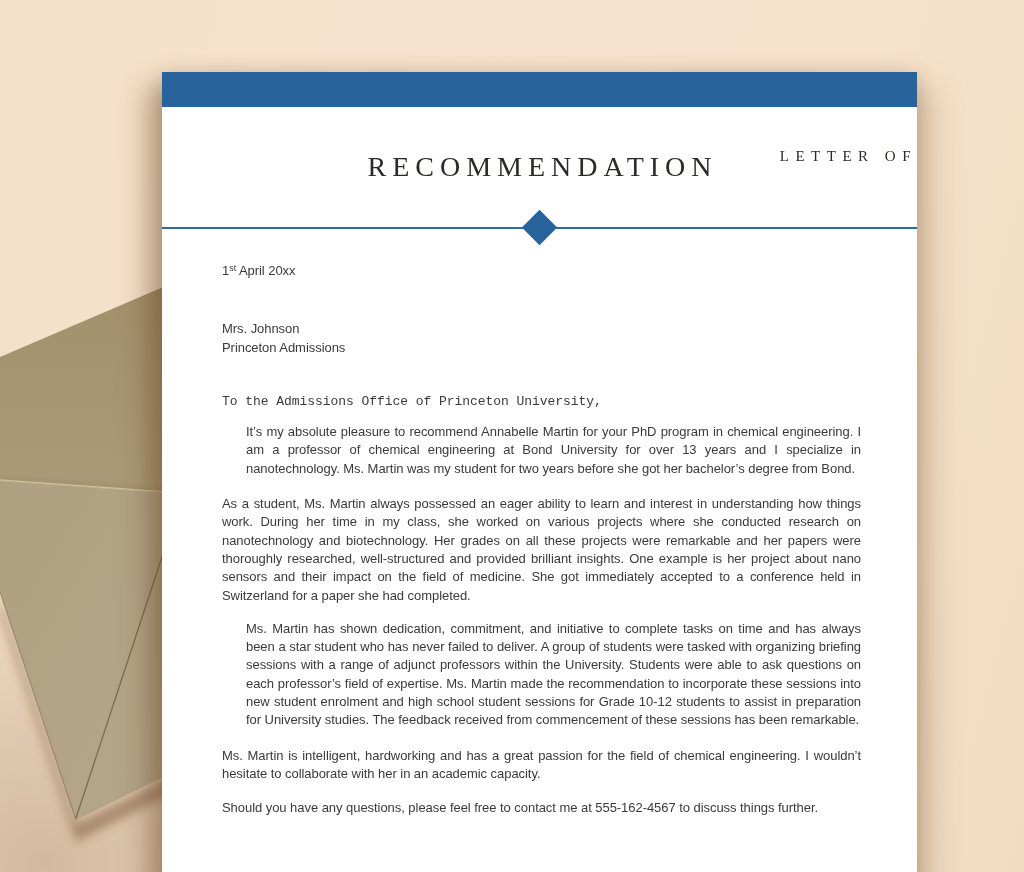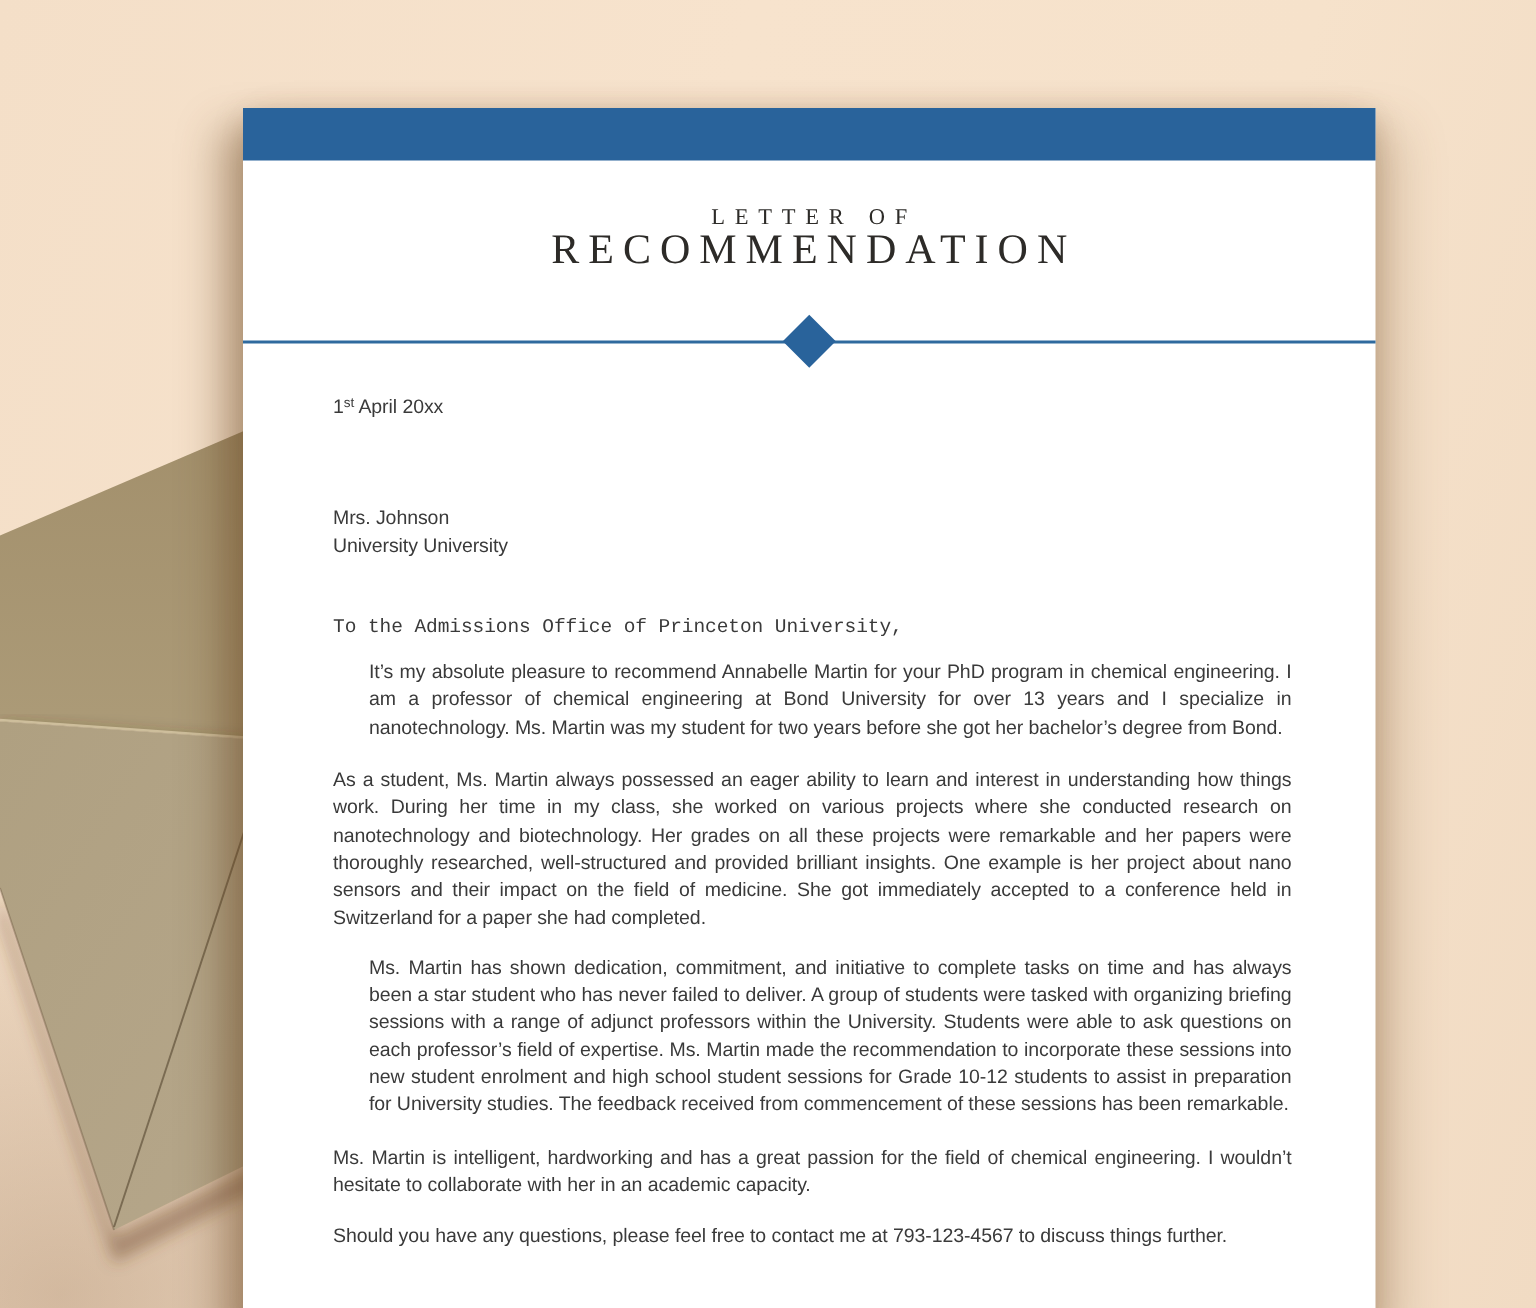--- a/index.html
+++ b/index.html
@@ -21,21 +21,21 @@
     position:absolute; left:162px; top:72px; width:755px; height:812px;
     background:#ffffff;
     box-shadow:
       -16px 14px 26px rgba(100,65,30,0.38),
       16px 14px 30px rgba(120,80,40,0.22),
       0 6px 18px rgba(120,80,40,0.25);
   }
   .top-bar { position:absolute; left:0; top:0; width:100%; height:35px; background:#29639b; }
 
   .eyebrow {
-    position:absolute; top:64px; left:0; width:100%; text-align:center;
+    position:absolute; top:75px; left:0; width:100%; text-align:right;
     font-family:"Liberation Serif", serif;
     font-size:15px; line-height:18px; letter-spacing:6.5px; text-indent:6.5px;
     color:#2d2b28;
   }
   .big-title {
     position:absolute; top:76px; left:0; width:100%; text-align:center;
     font-family:"Liberation Serif", serif;
     font-size:28px; line-height:38px; letter-spacing:6px; text-indent:6px;
     font-weight:400; color:#2d2b28;
   }
@@ -44,21 +44,21 @@
   .diamond {
     position:absolute; left:365px; top:143px; width:25px; height:25px;
     background:#29639b; transform:rotate(45deg);
   }
 
   .content {
     position:absolute; left:60px; top:190px; width:639px;
     font-size:13px; line-height:18.3px; letter-spacing:-0.05px;
     color:#3a3a3a;
   }
-  .date-line { margin-bottom:56px; }
+  .date-line { margin-bottom:40px; }
   .date-line sup { font-size:9px; line-height:0; vertical-align:4px; }
   .recipient { margin-bottom:36px; }
   .salutation { margin-bottom:12px;font-family:Liberation Mono, monospace; }
   p.body-par { text-align:justify; }
   .mb17 { margin-bottom:17px;margin-left:24px; }
   .mb15 { margin-bottom:15px; }
   .mb16 { margin-bottom:16px; }
 </style>
 </head>
 <body>
@@ -102,24 +102,24 @@
   <div class="big-title">RECOMMENDATION</div>
 
   <div class="divider"></div>
   <div class="diamond"></div>
 
   <div class="content">
     <div class="date-line"><span>1</span><sup>st</sup><span> April 20xx</span></div>
 
     <div class="recipient">
       <div>Mrs. Johnson</div>
-      <div>University University</div>
+      <div>Princeton Admissions</div>
     </div>
 
     <div class="salutation">To the Admissions Office of Princeton University,</div>
 
     <p class="body-par mb17">It’s my absolute pleasure to recommend Annabelle Martin for your PhD program in chemical engineering. I am a professor of chemical engineering at Bond University for over 13 years and I specialize in nanotechnology. Ms. Martin was my student for two years before she got her bachelor’s degree from Bond.</p>
     <p class="body-par mb15">As a student, Ms. Martin always possessed an eager ability to learn and interest in understanding how things work. During her time in my class, she worked on various projects where she conducted research on nanotechnology and biotechnology. Her grades on all these projects were remarkable and her papers were thoroughly researched, well-structured and provided brilliant insights. One example is her project about nano sensors and their impact on the field of medicine. She got immediately accepted to a conference held in Switzerland for a paper she had completed.</p>
     <p class="body-par mb17">Ms. Martin has shown dedication, commitment, and initiative to complete tasks on time and has always been a star student who has never failed to deliver. A group of students were tasked with organizing briefing sessions with a range of adjunct professors within the University.  Students were able to ask questions on each professor’s field of expertise.  Ms. Martin made the recommendation to incorporate these sessions into new student enrolment and high school student sessions for Grade 10-12 students to assist in preparation for University studies. The feedback received from commencement of these sessions has been remarkable.</p>
     <p class="body-par mb16">Ms. Martin is intelligent, hardworking and has a great passion for the field of chemical engineering. I wouldn’t hesitate to collaborate with her in an academic capacity.</p>
-    <p class="body-par">Should you have any questions, please feel free to contact me at 793-123-4567 to discuss things further.</p>
+    <p class="body-par">Should you have any questions, please feel free to contact me at 555-162-4567 to discuss things further.</p>
   </div>
 </div>
 
 </body></html>

